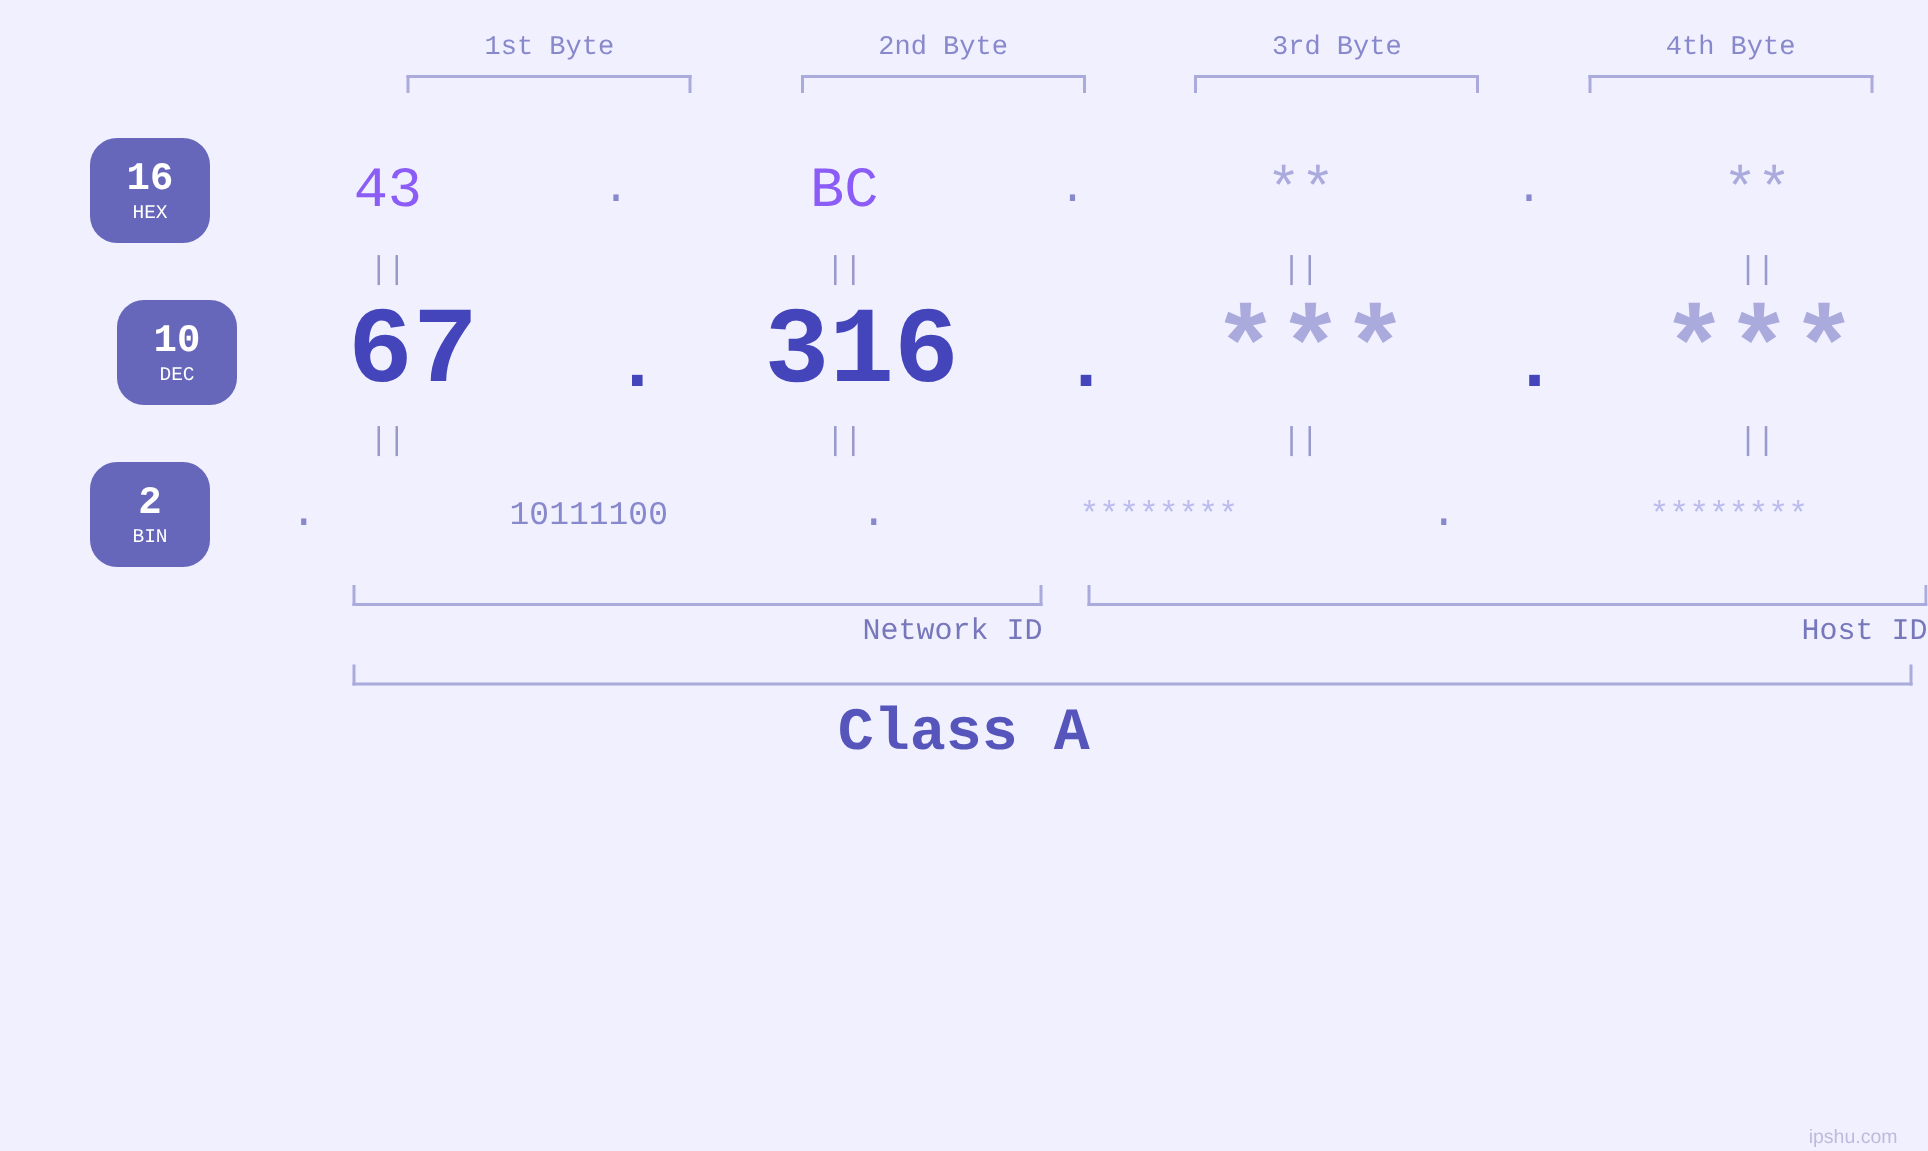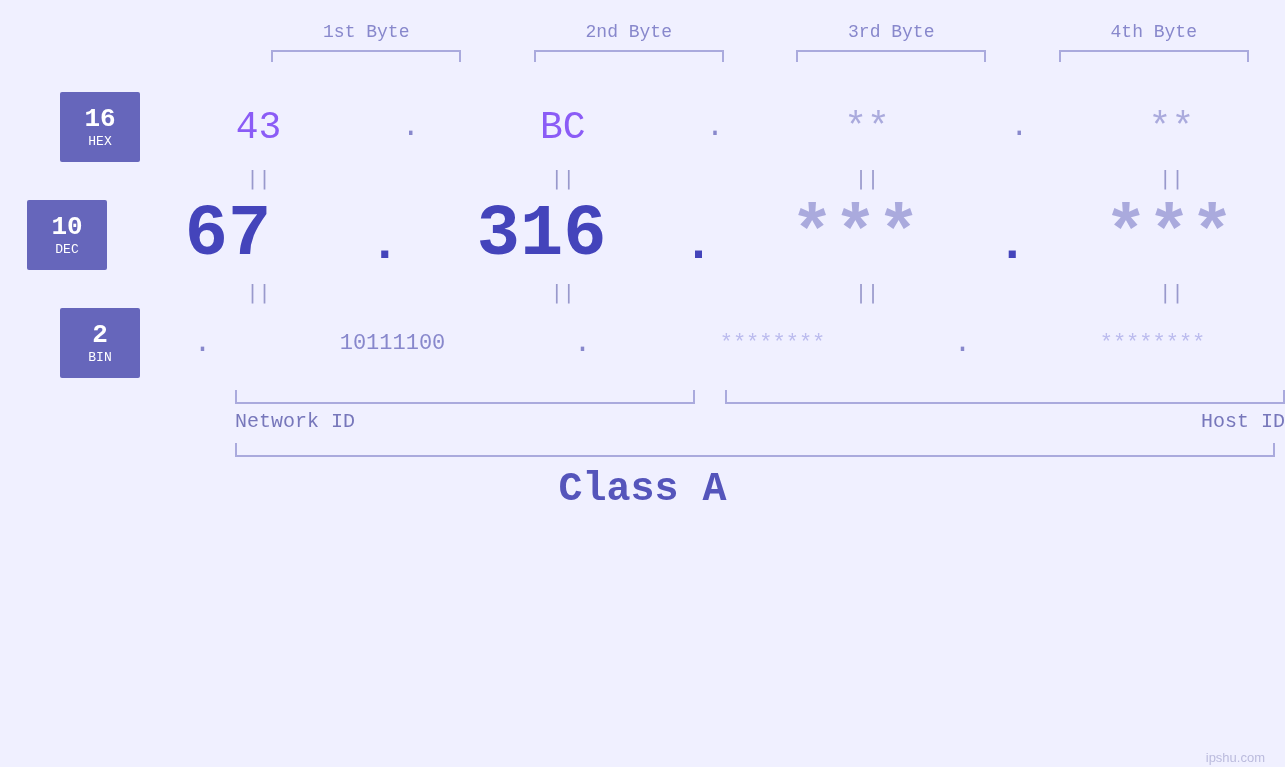--- a/index.html
+++ b/index.html
@@ -35,21 +35,21 @@
       height: 12px;
       border-top: 2px solid #aaaadd;
       border-left: 2px solid #aaaadd;
       border-right: 2px solid #aaaadd;
     }
 
     
     .base-box {
       background: #6666bb;
       color: white;
-      border-radius: 2px;
+      border-radius: 18px;
       display: flex;
       flex-direction: column;
       align-items: center;
       justify-content: center;
       width: 80px;
       height: 70px;
       font-family: 'Courier New', Courier, monospace;
     }
 
     .base-num {
@@ -225,21 +225,21 @@
       <span style="width:200px; text-align:center; color:#9999cc; font-size:20px; font-family:monospace;">||</span>
       <span style="width:50px;"></span>
       <span style="width:200px; text-align:center; color:#9999cc; font-size:20px; font-family:monospace;">||</span>
       <span style="width:50px;"></span>
       <span style="width:200px; text-align:center; color:#9999cc; font-size:20px; font-family:monospace;">||</span>
       <span style="width:50px;"></span>
       <span style="width:200px; text-align:center; color:#9999cc; font-size:20px; font-family:monospace;">||</span>
     </div>
   </div>
 
-  <div style="display:flex; width:100%; padding-left:22px; margin-top:4px; align-items:center;">
+  <div style="display:flex; width:100%; padding-left:73px; margin-top:4px; align-items:center;">
     <div style="width:90px; flex-shrink:0; display:flex; justify-content:center;">
       <div class="base-box">
         <span class="base-num">10</span>
         <span class="base-label">DEC</span>
       </div>
     </div>
     <div style="display:flex; flex:1; justify-content:space-around; align-items:center;">
       <span class="val-dec cell">67</span>
       <span class="dot-dec sep">.</span>
       <span class="val-dec cell">316</span>
@@ -285,21 +285,21 @@
 
     <div style="width:460px; height:14px; border-bottom:2px solid #aaaadd; border-left:2px solid #aaaadd; border-right:2px solid #aaaadd; flex-shrink:0;"></div>
 
     <div style="width:30px;"></div>
 
     <div style="flex:1; height:14px; border-bottom:2px solid #aaaadd; border-left:2px solid #aaaadd; border-right:2px solid #aaaadd;"></div>
   </div>
 
   <div style="display:flex; width:100%; padding-left:145px; margin-top:6px;">
     <div style="width:90px; flex-shrink:0;"></div>
-    <div style="width:460px; text-align:left; flex-shrink:0;">
+    <div style="width:460px; text-align:right; flex-shrink:0;">
       <span style="color:#7777bb; font-size:20px; font-family:'Courier New', monospace;">Network ID</span>
     </div>
     <div style="width:30px;"></div>
     <div style="flex:1; text-align:right;">
       <span style="color:#7777bb; font-size:20px; font-family:'Courier New', monospace;">Host ID</span>
     </div>
   </div>
 
   <div style="display:flex; width:100%; padding-left:145px; margin-top:10px;">
     <div style="width:90px; flex-shrink:0;"></div>

